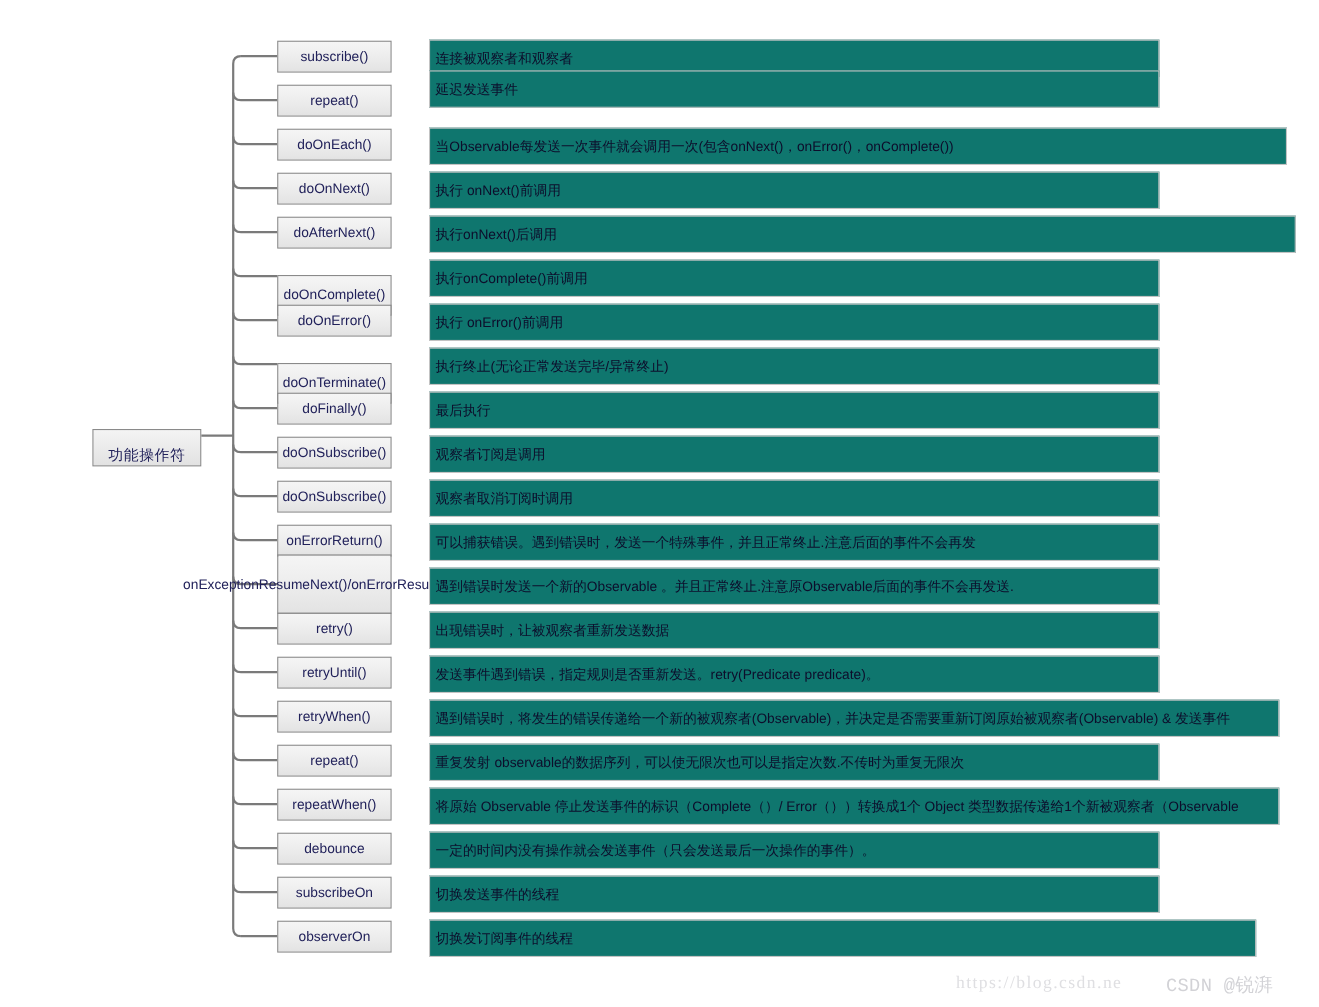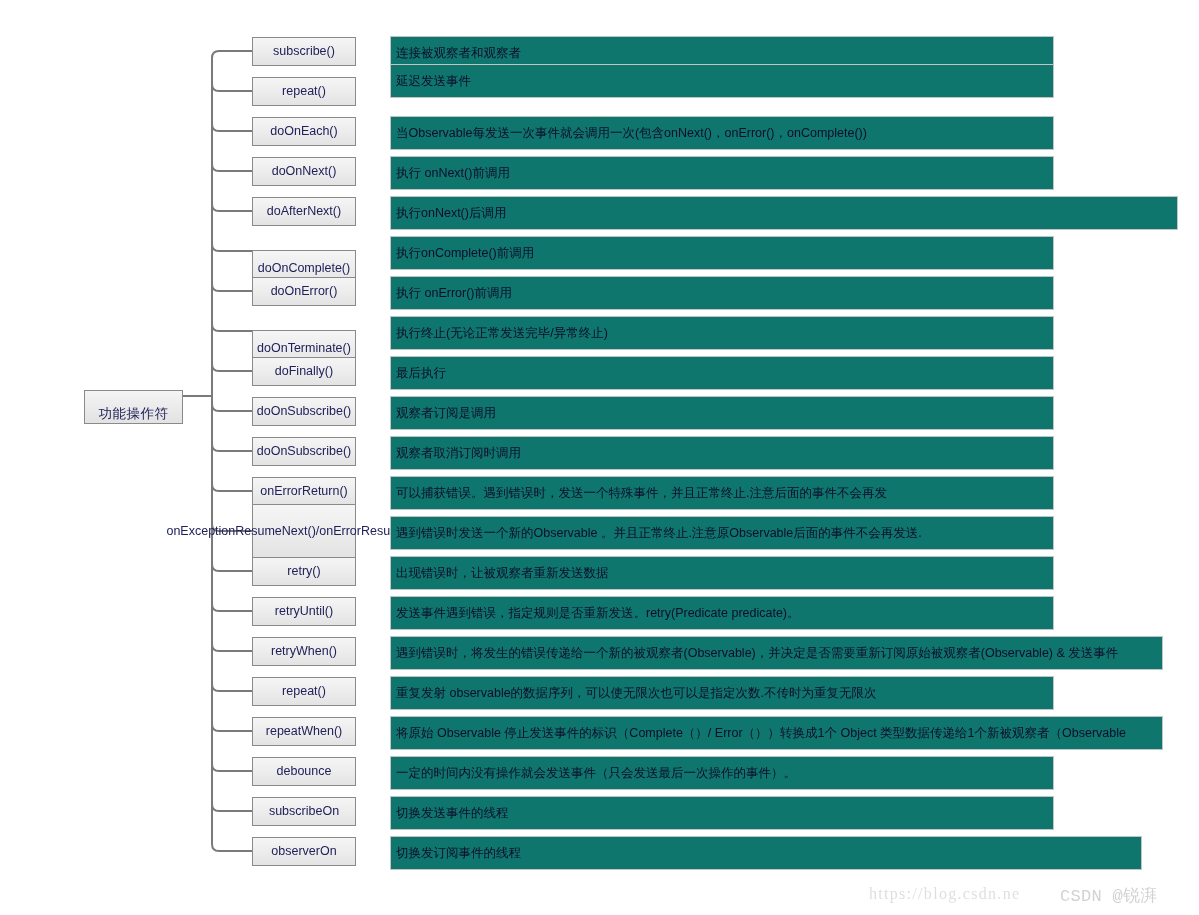--- a/index.html
+++ b/index.html
@@ -157,21 +157,21 @@
       </div>
       <div class="op-node h1" style="top:77px">
         <span>repeat()</span>
       </div>
       <div class="desc-box" style="top:64px;width:664px">
         <span>延迟发送事件</span>
       </div>
       <div class="op-node h1" style="top:117px">
         <span>doOnEach()</span>
       </div>
-      <div class="desc-box" style="top:116px;width:664px">
+      <div class="desc-box" style="top:116px;width:780px">
         <span>当Observable每发送一次事件就会调用一次(包含onNext()，onError()，onComplete())</span>
       </div>
       <div class="op-node h1" style="top:157px">
         <span>doOnNext()</span>
       </div>
       <div class="desc-box" style="top:156px;width:664px">
         <span>执行 onNext()前调用</span>
       </div>
       <div class="op-node h1" style="top:197px">
         <span>doAfterNext()</span>

